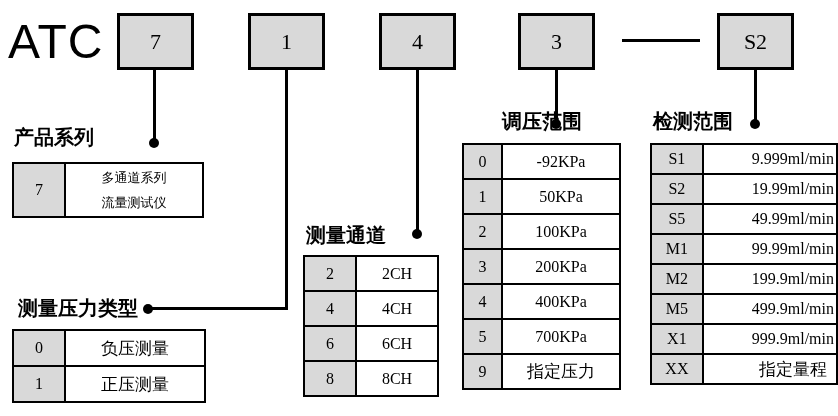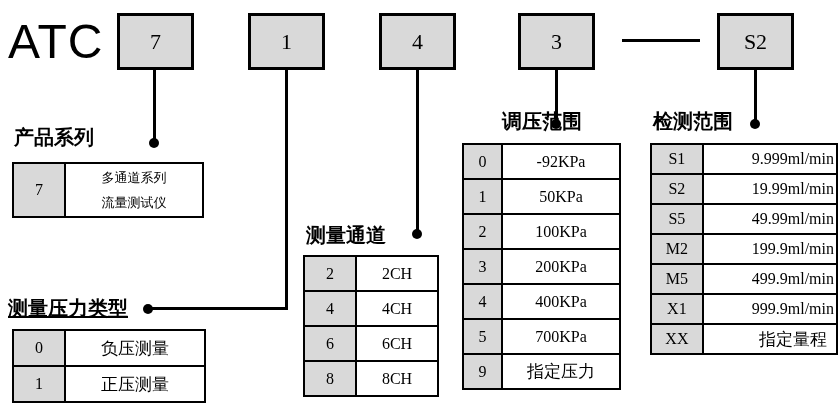--- a/index.html
+++ b/index.html
@@ -87,21 +87,21 @@
   <div class="vline" style="left:416px; top:70px; width:3px; height:161px;"></div>
   <div class="dot" style="left:412px; top:229px;"></div>
 
   <div class="vline" style="left:555px; top:70px; width:3px; height:51px;"></div>
   <div class="dot" style="left:551px; top:119px;"></div>
 
   <div class="vline" style="left:754px; top:70px; width:3px; height:51px;"></div>
   <div class="dot" style="left:750px; top:119px;"></div>
 
   <div class="sec-title" style="left:14px; top:126px;">产品系列</div>
-  <div class="sec-title" style="left:8px; top:297px;text-decoration:underline;">测量压力类型</div>
+  <div class="sec-title" style="left:18px; top:297px;">测量压力类型</div>
   <div class="sec-title" style="left:306px; top:224px;text-align:right;">测量通道</div>
   <div class="sec-title" style="left:458px; top:110px;margin-left:44px;">调压范围</div>
   <div class="sec-title" style="left:653px; top:110px;">检测范围</div>
 
   <table class="tbl t1">
     <tbody>
         <tr>
       <td class="g c0">7</td>
       <td class="c1 pre">多通道系列
 流量测试仪</td>
@@ -184,20 +184,24 @@
     </tr>
     <tr>
       <td class="g c0">S2</td>
       <td class="c1">19.99ml/min</td>
     </tr>
     <tr>
       <td class="g c0">S5</td>
       <td class="c1">49.99ml/min</td>
     </tr>
     <tr>
+      <td class="g c0">M1</td>
+      <td class="c1">99.99ml/min</td>
+    </tr>
+    <tr>
       <td class="g c0">M2</td>
       <td class="c1">199.9ml/min</td>
     </tr>
     <tr>
       <td class="g c0">M5</td>
       <td class="c1">499.9ml/min</td>
     </tr>
     <tr>
       <td class="g c0">X1</td>
       <td class="c1">999.9ml/min</td>

